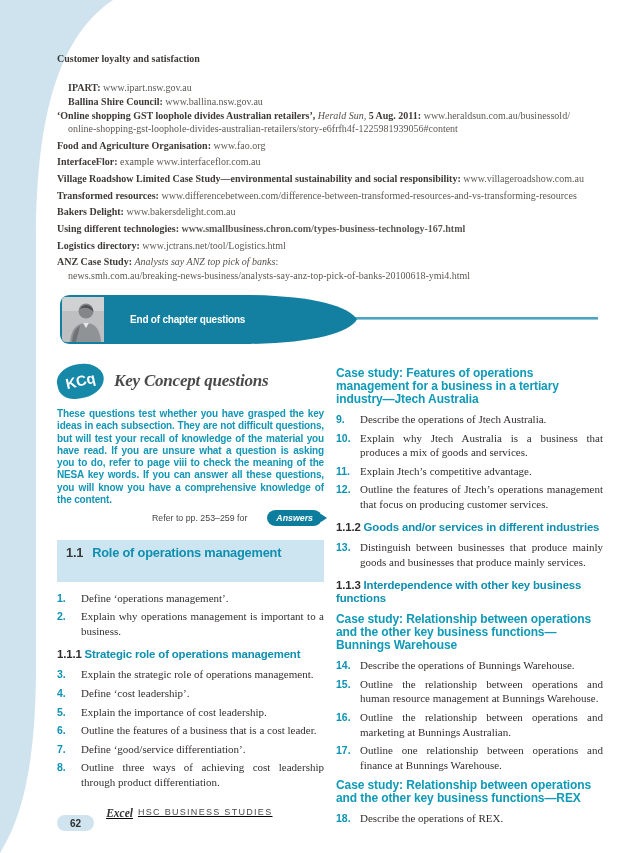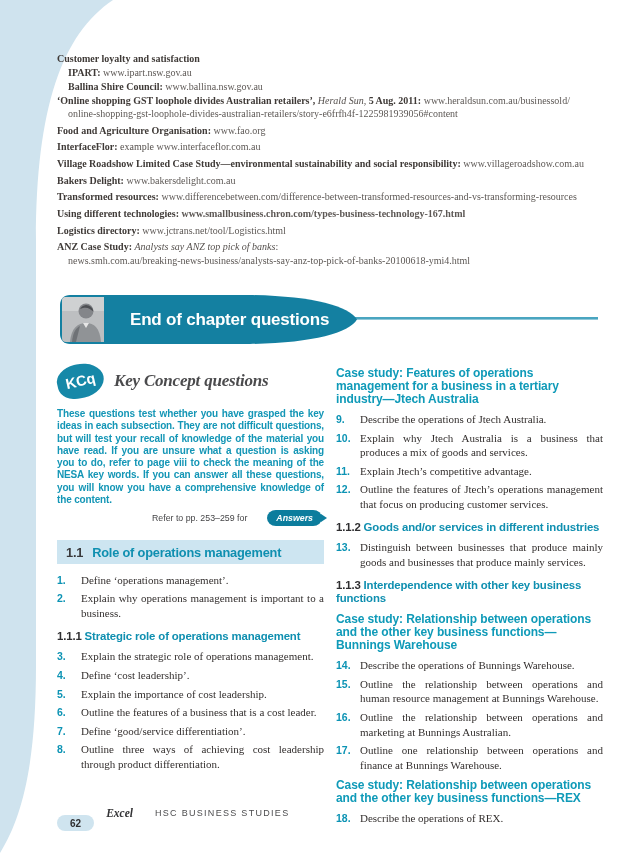--- a/index.html
+++ b/index.html
@@ -8,31 +8,31 @@
     font-family:"Liberation Sans",sans-serif;overflow:hidden;
     -webkit-font-smoothing:antialiased;
   }
   .left-band{position:absolute;left:0;top:0;width:640px;height:853px;pointer-events:none;}
 
   
   .refs{position:absolute;left:57px;top:52px;width:548px;
     font-family:"Liberation Serif",serif;font-size:10px;line-height:13.2px;color:#55504d;}
   .ref-line{margin:0 0 3.5px;padding-left:11px;text-indent:-11px;}
   .ref-line.sub{padding-left:11px;text-indent:0;margin-bottom:0.5px;}
-  .ref-line.tight{margin-bottom:1px;}
+  .ref-line.tight{margin-bottom:16px;}
   .ref-line .b{font-weight:bold;color:#3f3a37;}
   .ref-line .i{font-style:italic;}
   .ref-line .url{color:#5d5855;}
 
   
   .banner{position:absolute;left:60px;top:295px;width:540px;height:49px;}
   .banner svg{position:absolute;left:0;top:0;}
   .banner-photo{position:absolute;left:2px;top:2px;width:42px;height:45px;border-radius:4px 0 0 4px;overflow:hidden;}
   .banner-title{position:absolute;left:70px;top:0;height:49px;display:flex;align-items:center;
-    color:#ffffff;font-weight:bold;font-size:17px;letter-spacing:-0.2px;text-align:right;}
+    color:#ffffff;font-weight:bold;font-size:10px;letter-spacing:-0.2px;text-align:right;}
 
   
   .cols{position:absolute;left:57px;top:360px;width:546px;display:flex;gap:12px;}
   .col{width:267px;}
 
   
   .kcq-head{display:flex;align-items:center;gap:10px;height:42px;margin-bottom:6px;}
   .kcq-badge{width:47px;height:34px;background:#1688a8;border-radius:52% 60% 58% 50%;
     transform:rotate(-13deg);display:flex;align-items:center;justify-content:center;
     color:#fff;font-weight:bold;font-size:14.5px;flex:0 0 auto;}
@@ -42,63 +42,63 @@
     line-height:12.3px;text-align:justify;letter-spacing:-0.15px;}
   .refer-line{display:flex;justify-content:flex-end;align-items:center;gap:20px;
     font-size:8.8px;color:#454547;margin:2px 2px 14px 0;}
   .answers-badge{position:relative;display:inline-block;background:#0c7d9d;color:#fff;
     font-style:italic;font-weight:bold;font-size:8.8px;padding:2.5px 9px 3px;
     border-radius:10px/9px;}
   .answers-badge:after{content:"";position:absolute;right:-5px;top:50%;transform:translateY(-50%);
     border-left:6px solid #0c7d9d;border-top:4px solid transparent;border-bottom:4px solid transparent;}
 
   
-  .section-box{background:#cde5f1;padding:5px 9px 4px;font-weight:bold;font-size:12.8px;
+  .section-box{background:#cde5f1;padding:5px 9px 22px;font-weight:bold;font-size:12.8px;
     margin:0 0 9px;letter-spacing:-0.2px;}
   .section-box .sec-num{color:#3a3a3c;margin-right:9px;}
   .section-box .sec-title{color:#0f8fb0;}
 
   
   .qlist{margin:0 0 2px;}
   .q-row{display:flex;margin:0 0 4px;}
   .q-num{flex:0 0 24px;color:#0c93b4;font-weight:bold;font-size:10.5px;padding-top:1px;}
   .q-text{flex:1;font-family:"Liberation Serif",serif;font-size:11px;line-height:14.6px;
     color:#332f2e;text-align:justify;}
   .subhead{margin:9px 0 6px;font-size:11.4px;line-height:13.8px;font-weight:bold;letter-spacing:-0.15px;}
   .sh-num{color:#2e2e30;}
   .sh-title{color:#0f8fb0;}
   .case-head{margin:7px 0 6px;color:#0f9ab8;font-weight:bold;font-size:12px;
     line-height:13px;letter-spacing:-0.1px;}
 
   
   .footer{position:absolute;left:57px;top:795px;display:flex;align-items:center;gap:12px;}
   .page-badge{background:#cfe4ef;border-radius:9px;padding:2.5px 13px;
     font-weight:bold;font-size:10px;color:#2f2f31;margin-top:20px;}
-  .book-title{display:flex;align-items:center;gap:22px;}
+  .book-title{display:flex;align-items:flex-start;gap:5px;text-decoration:underline;}
   .book-excel{font-family:"Liberation Serif",serif;font-style:italic;font-weight:bold;
     font-size:11.5px;color:#343436;}
   .book-rest{font-size:9px;letter-spacing:1.3px;color:#4c4c4e;}
 </style>
 </head>
 <body>
 
 <svg class="left-band" viewBox="0 0 640 853" xmlns="http://www.w3.org/2000/svg" aria-hidden="true">
   <path d="M0,0 L113,0 C62,34 36,108 36,240 L36,665 C36,762 23,816 0,853 Z" fill="#cfe3ee"></path>
 </svg>
 
 <div class="refs">
     <p class="ref-line tight"><span class="b ">Customer loyalty and satisfaction</span></p>
     <p class="ref-line sub"><span class="b ">IPART: </span><span class="url">www.ipart.nsw.gov.au</span></p>
     <p class="ref-line sub"><span class="b ">Ballina Shire Council: </span><span class="url">www.ballina.nsw.gov.au</span></p>
     <p class="ref-line"><span class="b ">‘Online shopping GST loophole divides Australian retailers’, </span><span class="i ">Herald Sun</span><span>, </span><span class="b ">5 Aug. 2011: </span><span class="url">www.heraldsun.com.au/businessold/</span><br><span class="url">online-shopping-gst-loophole-divides-australian-retailers/story-e6frfh4f-1225981939056#content</span></p>
     <p class="ref-line"><span class="b ">Food and Agriculture Organisation: </span><span class="url">www.fao.org</span></p>
     <p class="ref-line"><span class="b ">InterfaceFlor: </span><span>example </span><span class="url">www.interfaceflor.com.au</span></p>
     <p class="ref-line"><span class="b ">Village Roadshow Limited Case Study—environmental sustainability and social responsibility: </span><span class="url">www.villageroadshow.com.au</span></p>
+    <p class="ref-line"><span class="b ">Transformed resources: </span><span class="url">www.differencebetween.com/difference-between-transformed-resources-and-vs-transforming-resources</span></p>
     <p class="ref-line"><span class="b ">Bakers Delight: </span><span class="url">www.bakersdelight.com.au</span></p>
-    <p class="ref-line"><span class="b ">Transformed resources: </span><span class="url">www.differencebetween.com/difference-between-transformed-resources-and-vs-transforming-resources</span></p>
     <p class="ref-line"><span class="b ">Using different technologies: </span><span class="b url">www.smallbusiness.chron.com/types-business-technology-167.html</span></p>
     <p class="ref-line"><span class="b ">Logistics directory: </span><span class="url">www.jctrans.net/tool/Logistics.html</span></p>
     <p class="ref-line"><span class="b ">ANZ Case Study: </span><span class="i ">Analysts say ANZ top pick of banks</span><span>:</span><br><span class="url">news.smh.com.au/breaking-news-business/analysts-say-anz-top-pick-of-banks-20100618-ymi4.html</span></p>
   </div>
 
 <div class="banner">
   <svg width="540" height="49" viewBox="0 0 540 49" xmlns="http://www.w3.org/2000/svg" aria-hidden="true">
     <rect x="292" y="22" width="246" height="2.6" fill="#49a5c0"></rect>
     <path d="M10,0 H190 C252,1 289,11 297,24.5 C289,38 252,48 190,49 H10 C4,49 0,45 0,39 V10 C0,4 4,0 10,0 Z" fill="#1480a1"></path>
   </svg>

